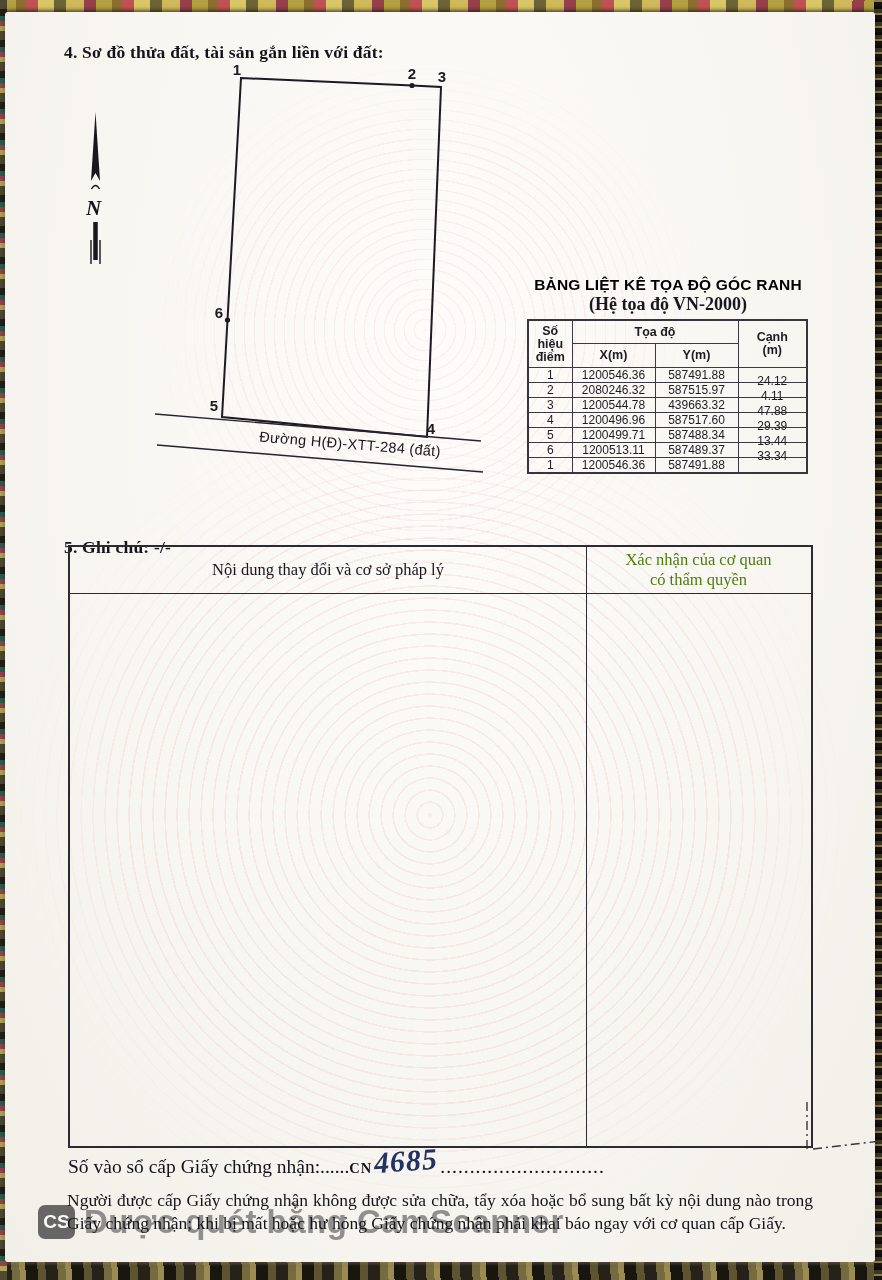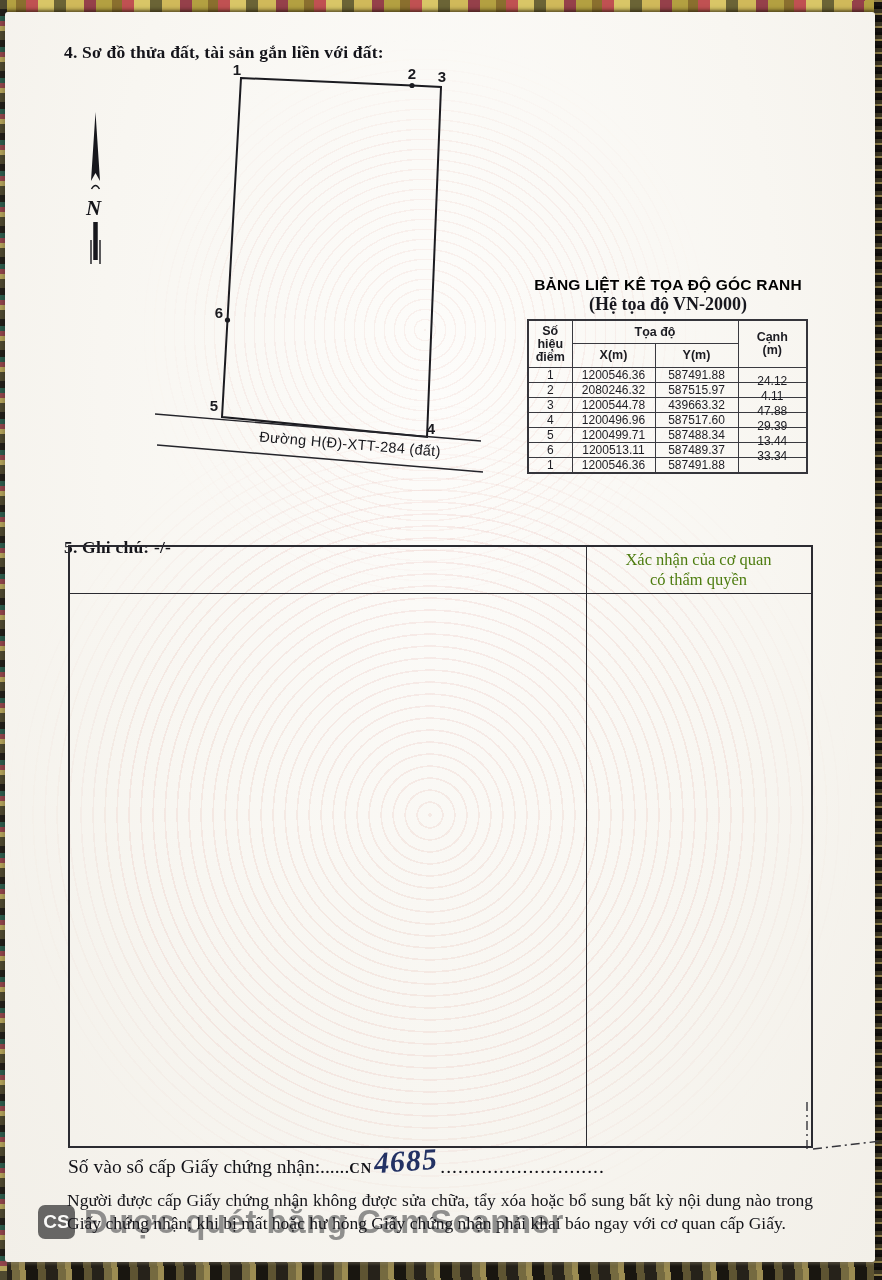--- a/index.html
+++ b/index.html
@@ -194,20 +194,21 @@
         </tr>
       </tbody>
         </table>
     </div>
 
     <div class="heading" style="left:64px;top:502px;margin-top:35px;">5. Ghi chú: -/-</div>
 
     <div class="changes-table">
       <div class="changes-divider"></div>
       <div class="changes-header-line"></div>
+      <div class="changes-h1">Nội dung thay đổi và cơ sở pháp lý</div>
       <div class="changes-h2">
         <div>Xác nhận của cơ quan</div>
         <div>có thẩm quyền</div>
       </div>
     </div>
 
     <div class="registry"><span>Số vào sổ cấp Giấy chứng nhận:......</span><span class="prefix">CN</span><span class="handwrite">4685</span><span class="dots">............................</span></div>
 
     <div class="watermark">
       <div class="cs-logo">CS</div>

